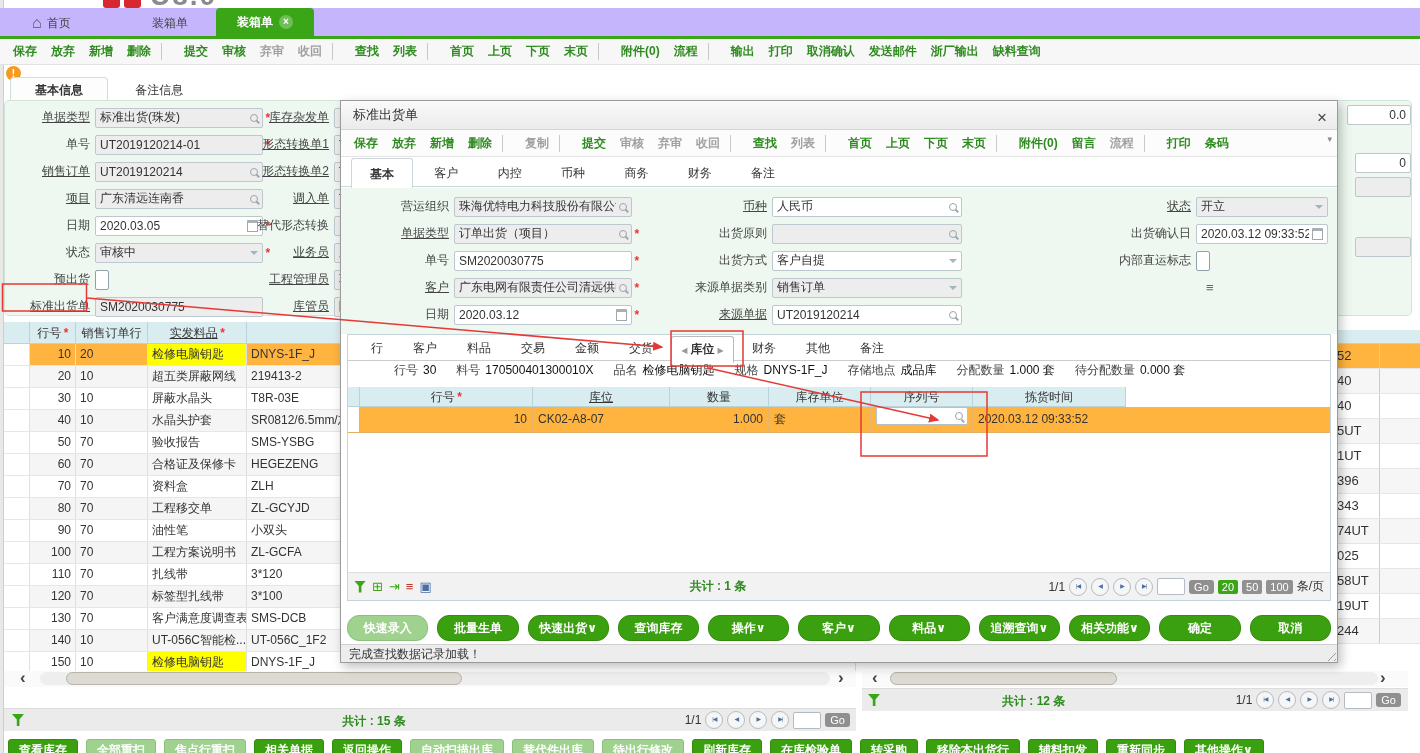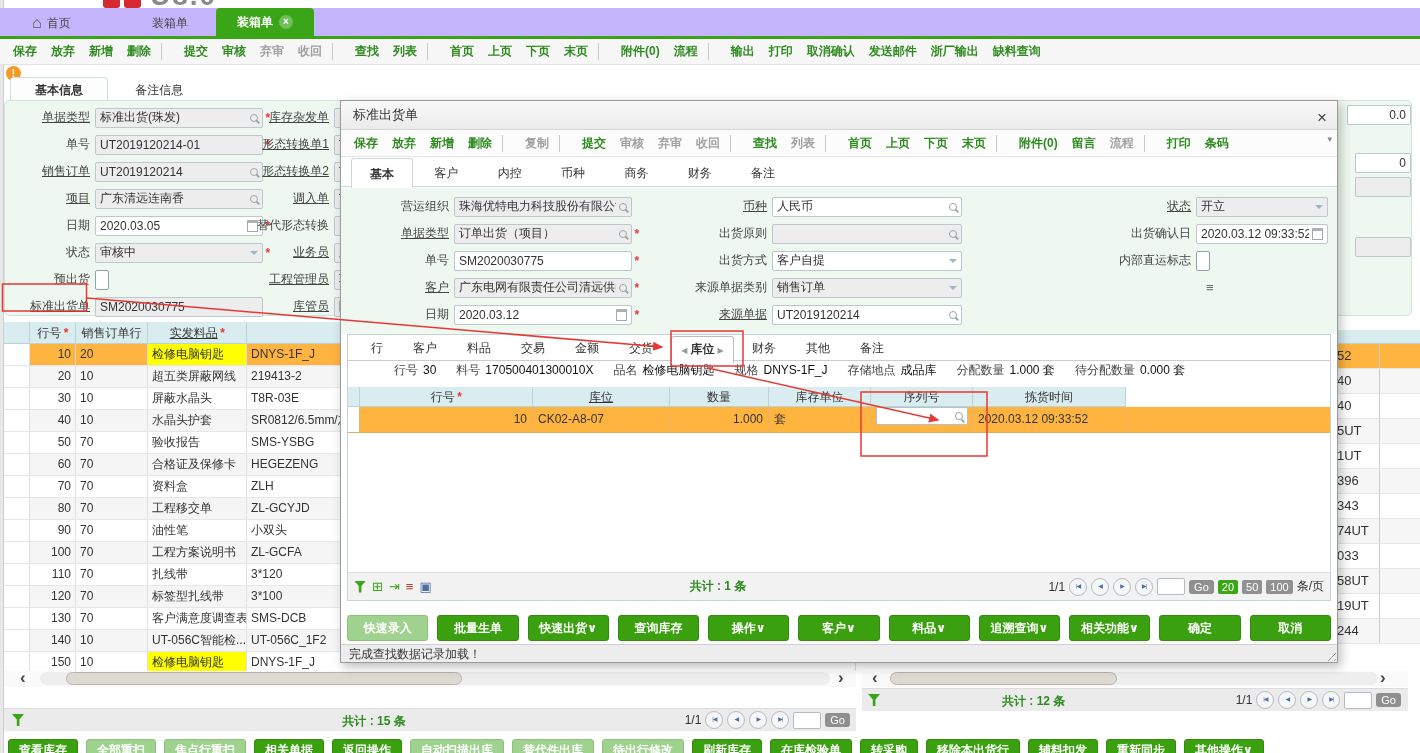--- a/index.html
+++ b/index.html
@@ -145,21 +145,21 @@
              display:flex;align-items:center;justify-content:flex-end;padding-right:4px;box-sizing:border-box}
   .d-footer{position:absolute;bottom:0;left:0;right:0;height:28px;background:#f2f2f2;border-top:1px solid #ddd;
             display:flex;align-items:center;padding:0 6px;box-sizing:border-box}
   .d-icons{display:flex;align-items:center;gap:6px}
   .fico{font-size:13px;line-height:13px}
   .fico.g{color:#3aa617}.fico.b{color:#4a6fa5}.fico.r{color:#c0392b}
   .d-total{position:absolute;left:300px;width:140px;text-align:center;color:#2e8b1f;font-weight:bold}
   .d-pager{position:absolute;right:6px;display:flex;align-items:center;gap:4px}
   .m-buttons{position:absolute;top:514px;left:6px;right:6px;height:26px;display:flex;gap:9px}
   .gbtn{flex:1;height:24px;line-height:24px;text-align:center;color:#fff;font-weight:bold;
-        background:#3ba00f;border:1px solid #338c0c;border-radius:3px;cursor:pointer;white-space:nowrap;overflow:hidden}
+        background:#3ba00f;border:1px solid #338c0c;border-radius:12px;cursor:pointer;white-space:nowrap;overflow:hidden}
   .gbtn.light{background:#9fd28f;border-color:#8cc17c}
   .m-status{position:absolute;top:543px;left:0;right:0;height:18px;background:#ededed;border-top:1px solid #d0d0d0;
             line-height:18px;padding-left:8px;box-sizing:border-box;color:#333}
   .grip{position:absolute;right:1px;bottom:1px;width:12px;height:12px;
         background:repeating-linear-gradient(135deg,transparent 0 3px,#999 3px 4px);
         clip-path:polygon(100% 0,0 100%,100% 100%)}
   
   .bbtns{position:absolute;top:739px;left:8px;display:flex;gap:8px}
   .bbtn{height:22px;line-height:20px;padding:0 10px;color:#fff;font-weight:bold;background:#3ba00f;
         border:1px solid #338c0c;border-radius:3px;cursor:pointer;white-space:nowrap}
@@ -585,21 +585,21 @@
         <span class="rp-c1">343</span>
         <span class="rp-c2"></span>
       </div>
 
       <div class="rp-row">
         <span class="rp-c1">74UT</span>
         <span class="rp-c2"></span>
       </div>
 
       <div class="rp-row">
-        <span class="rp-c1">033</span>
+        <span class="rp-c1">025</span>
         <span class="rp-c2"></span>
       </div>
 
       <div class="rp-row">
         <span class="rp-c1">58UT</span>
         <span class="rp-c2"></span>
       </div>
 
       <div class="rp-row">
         <span class="rp-c1">19UT</span>

